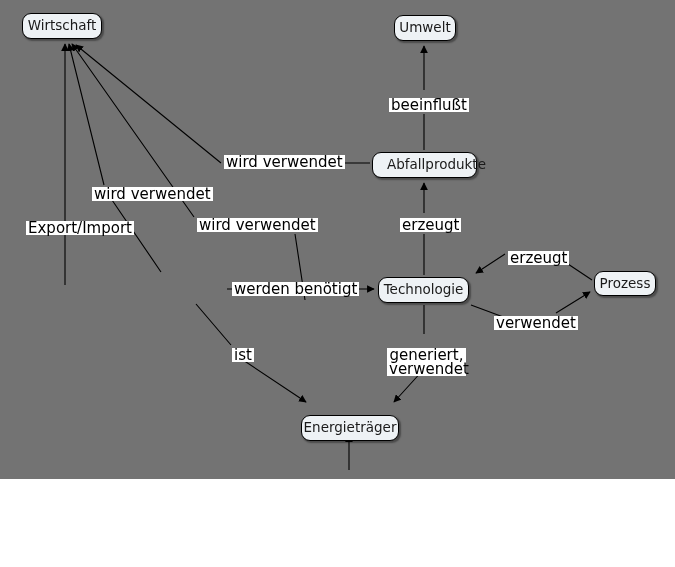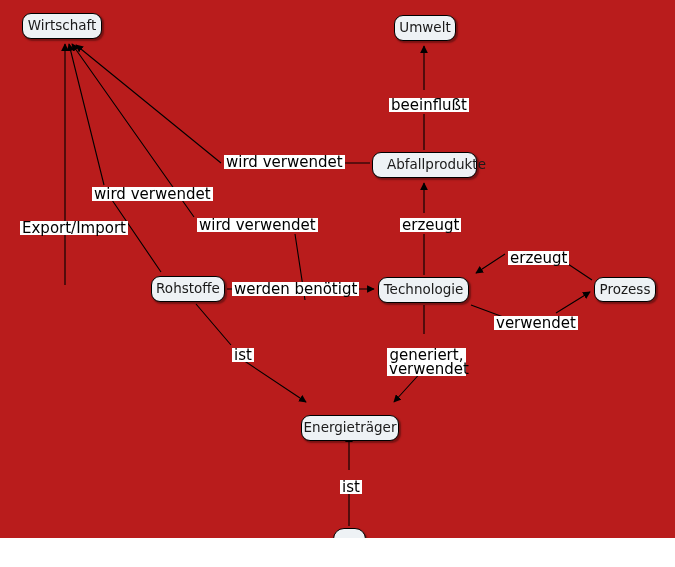--- a/index.html
+++ b/index.html
@@ -7,22 +7,22 @@
     margin: 0;
     padding: 0;
     background: #ffffff;
   }
   body {
     font-family: "DejaVu Sans", sans-serif;
   }
   #canvas {
     position: relative;
     width: 675px;
-    height: 538px;
-    background: #b91c1c;
+    height: 479px;
+    background: #737373;
     overflow: hidden;
   }
   #edge-layer {
     position: absolute;
     left: 0;
     top: 0;
     width: 675px;
     height: 567px;
   }
   .node {
@@ -103,41 +103,38 @@
   </div>
 
   <div class="node" style="left:394px; top:15px; width:62px; height:26px;">
     <span>Umwelt</span>
   </div>
 
   <div class="node" style="left:372px; top:152px; width:105px; height:26px;padding-left:24px;">
     <span>Abfallprodukte</span>
   </div>
 
-  <div class="node" style="left:151px; top:276px; width:74px; height:26px;">
-    <span>Rohstoffe</span>
-  </div>
 
   <div class="node" style="left:378px; top:277px; width:91px; height:26px;justify-content:center;">
     <span>Technologie</span>
   </div>
 
-  <div class="node" style="left:594px; top:277px; width:62px; height:25px;">
+  <div class="node" style="left:594px; top:271px; width:62px; height:25px;">
     <span>Prozess</span>
   </div>
 
   <div class="node" style="left:301px; top:404px; width:98px; height:26px;margin-top:11px;">
     <span>Energieträger</span>
   </div>
 
   <div class="node small" style="left:333px; top:528px; width:33px; height:24px;">
     <span>...</span>
   </div>
 
-  <div class="edge-label" style="left:20px; top:221px;">Export/Import</div>
+  <div class="edge-label" style="left:26px; top:221px;">Export/Import</div>
 
   <div class="edge-label" style="left:92px; top:187px;">wird verwendet</div>
 
   <div class="edge-label" style="left:197px; top:218px;">wird verwendet</div>
 
   <div class="edge-label" style="left:224px; top:155px;">wird verwendet</div>
 
   <div class="edge-label" style="left:389px; top:98px;">beeinflußt</div>
 
   <div class="edge-label" style="left:400px; top:218px;">erzeugt</div>

